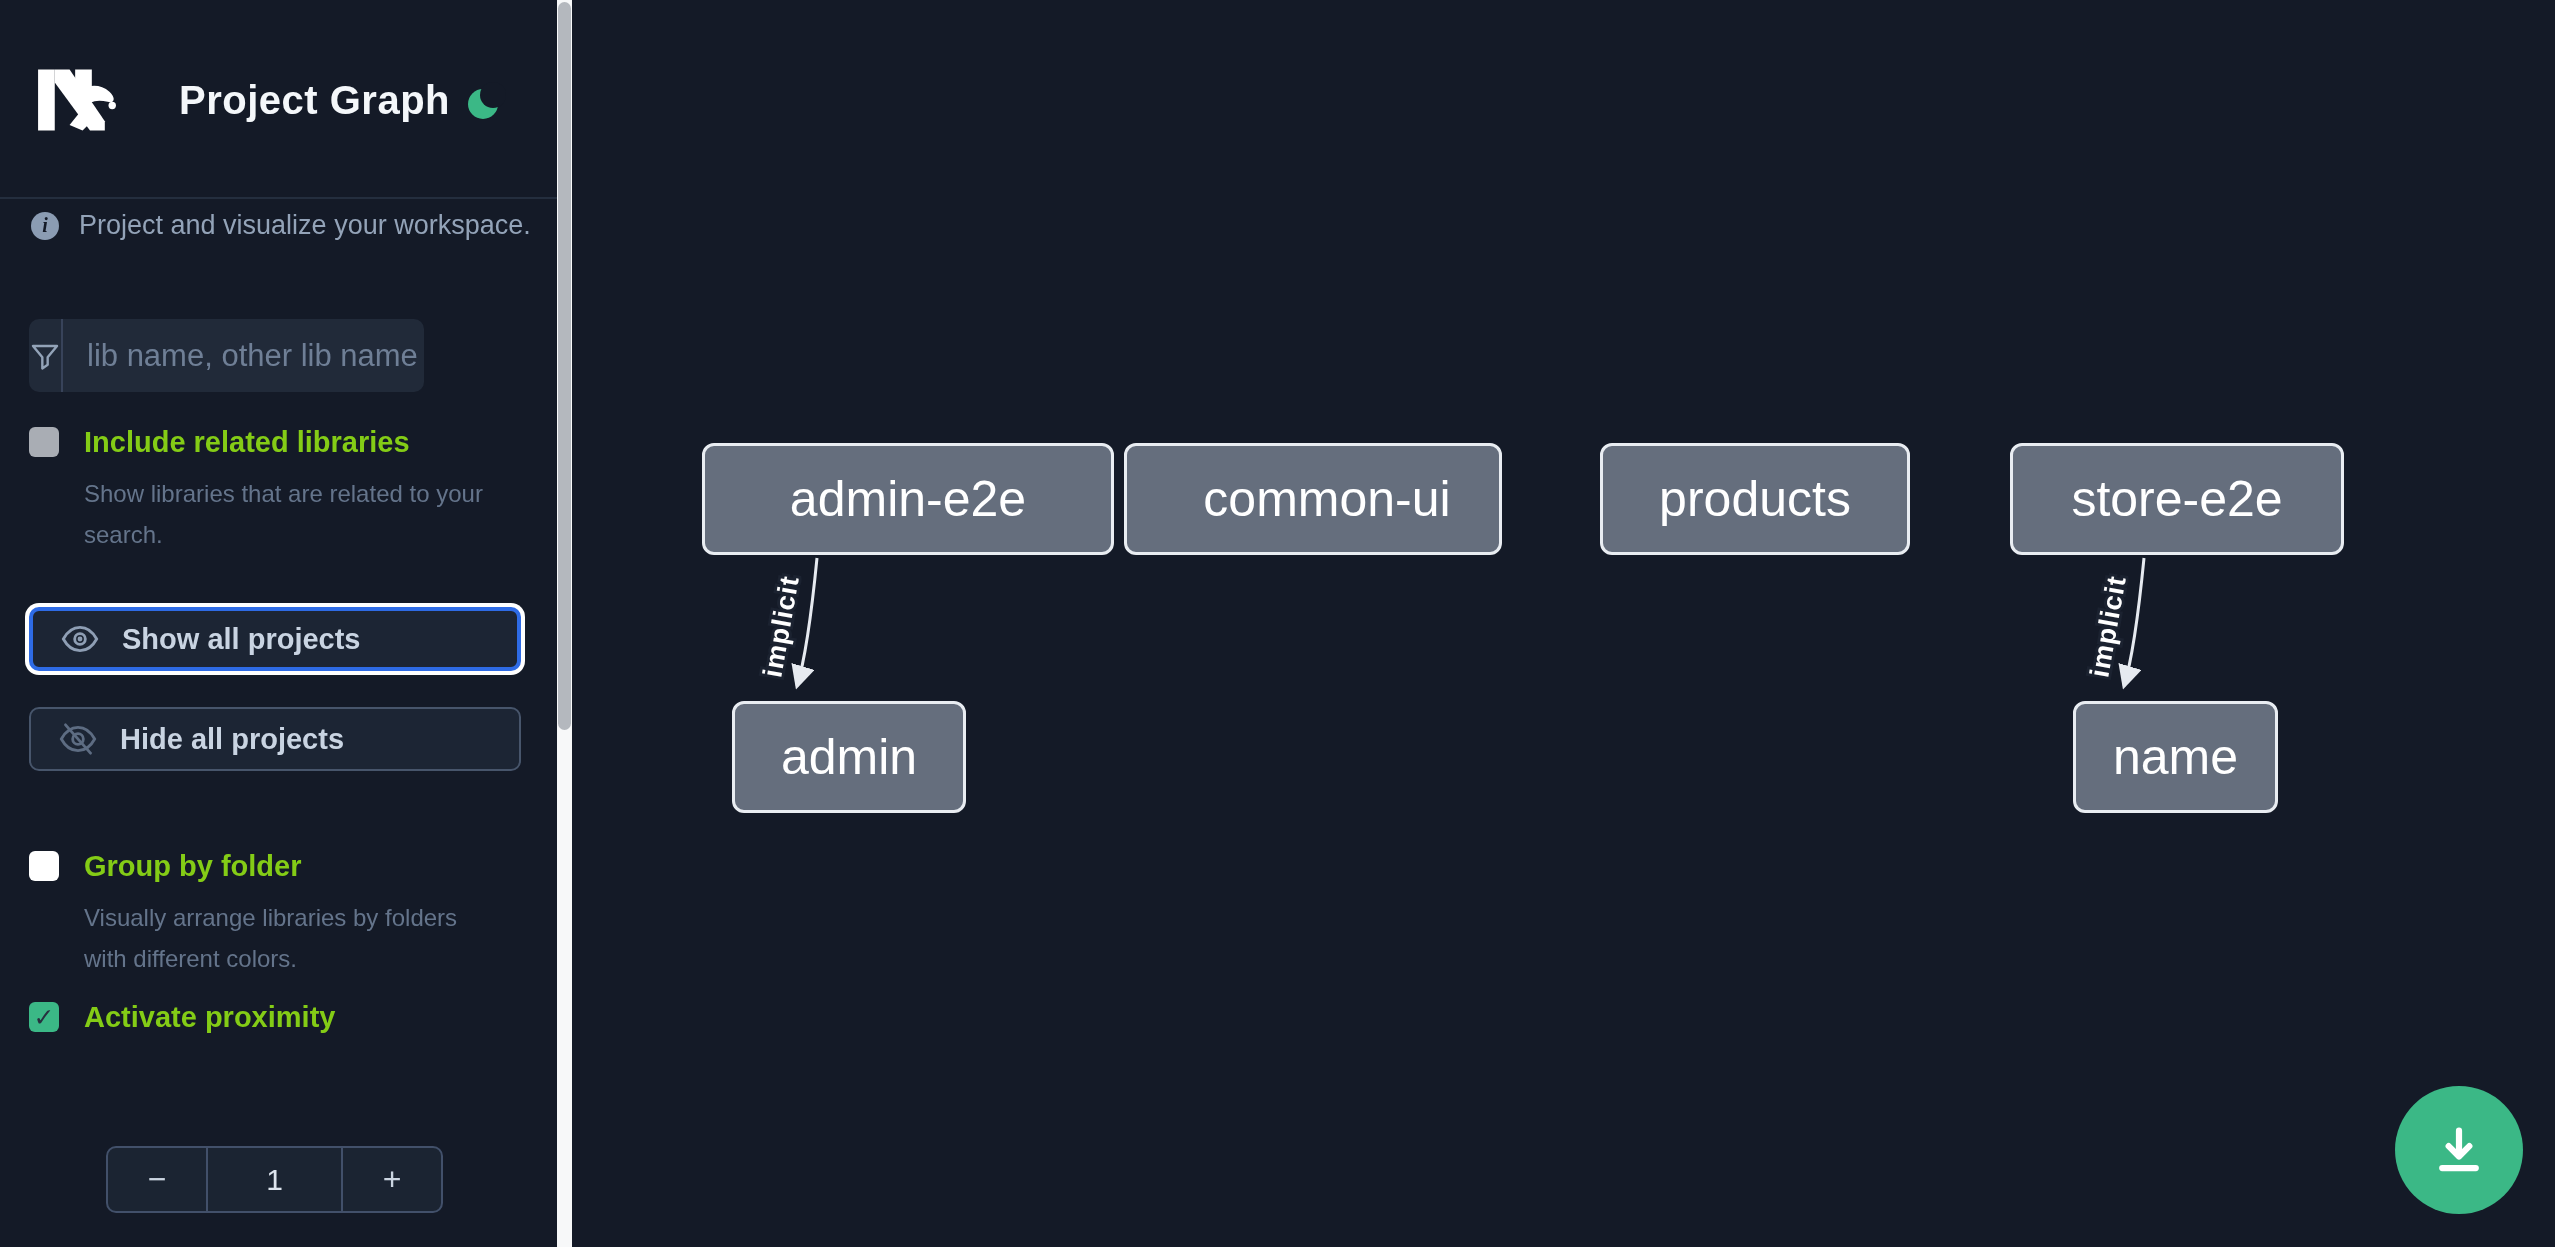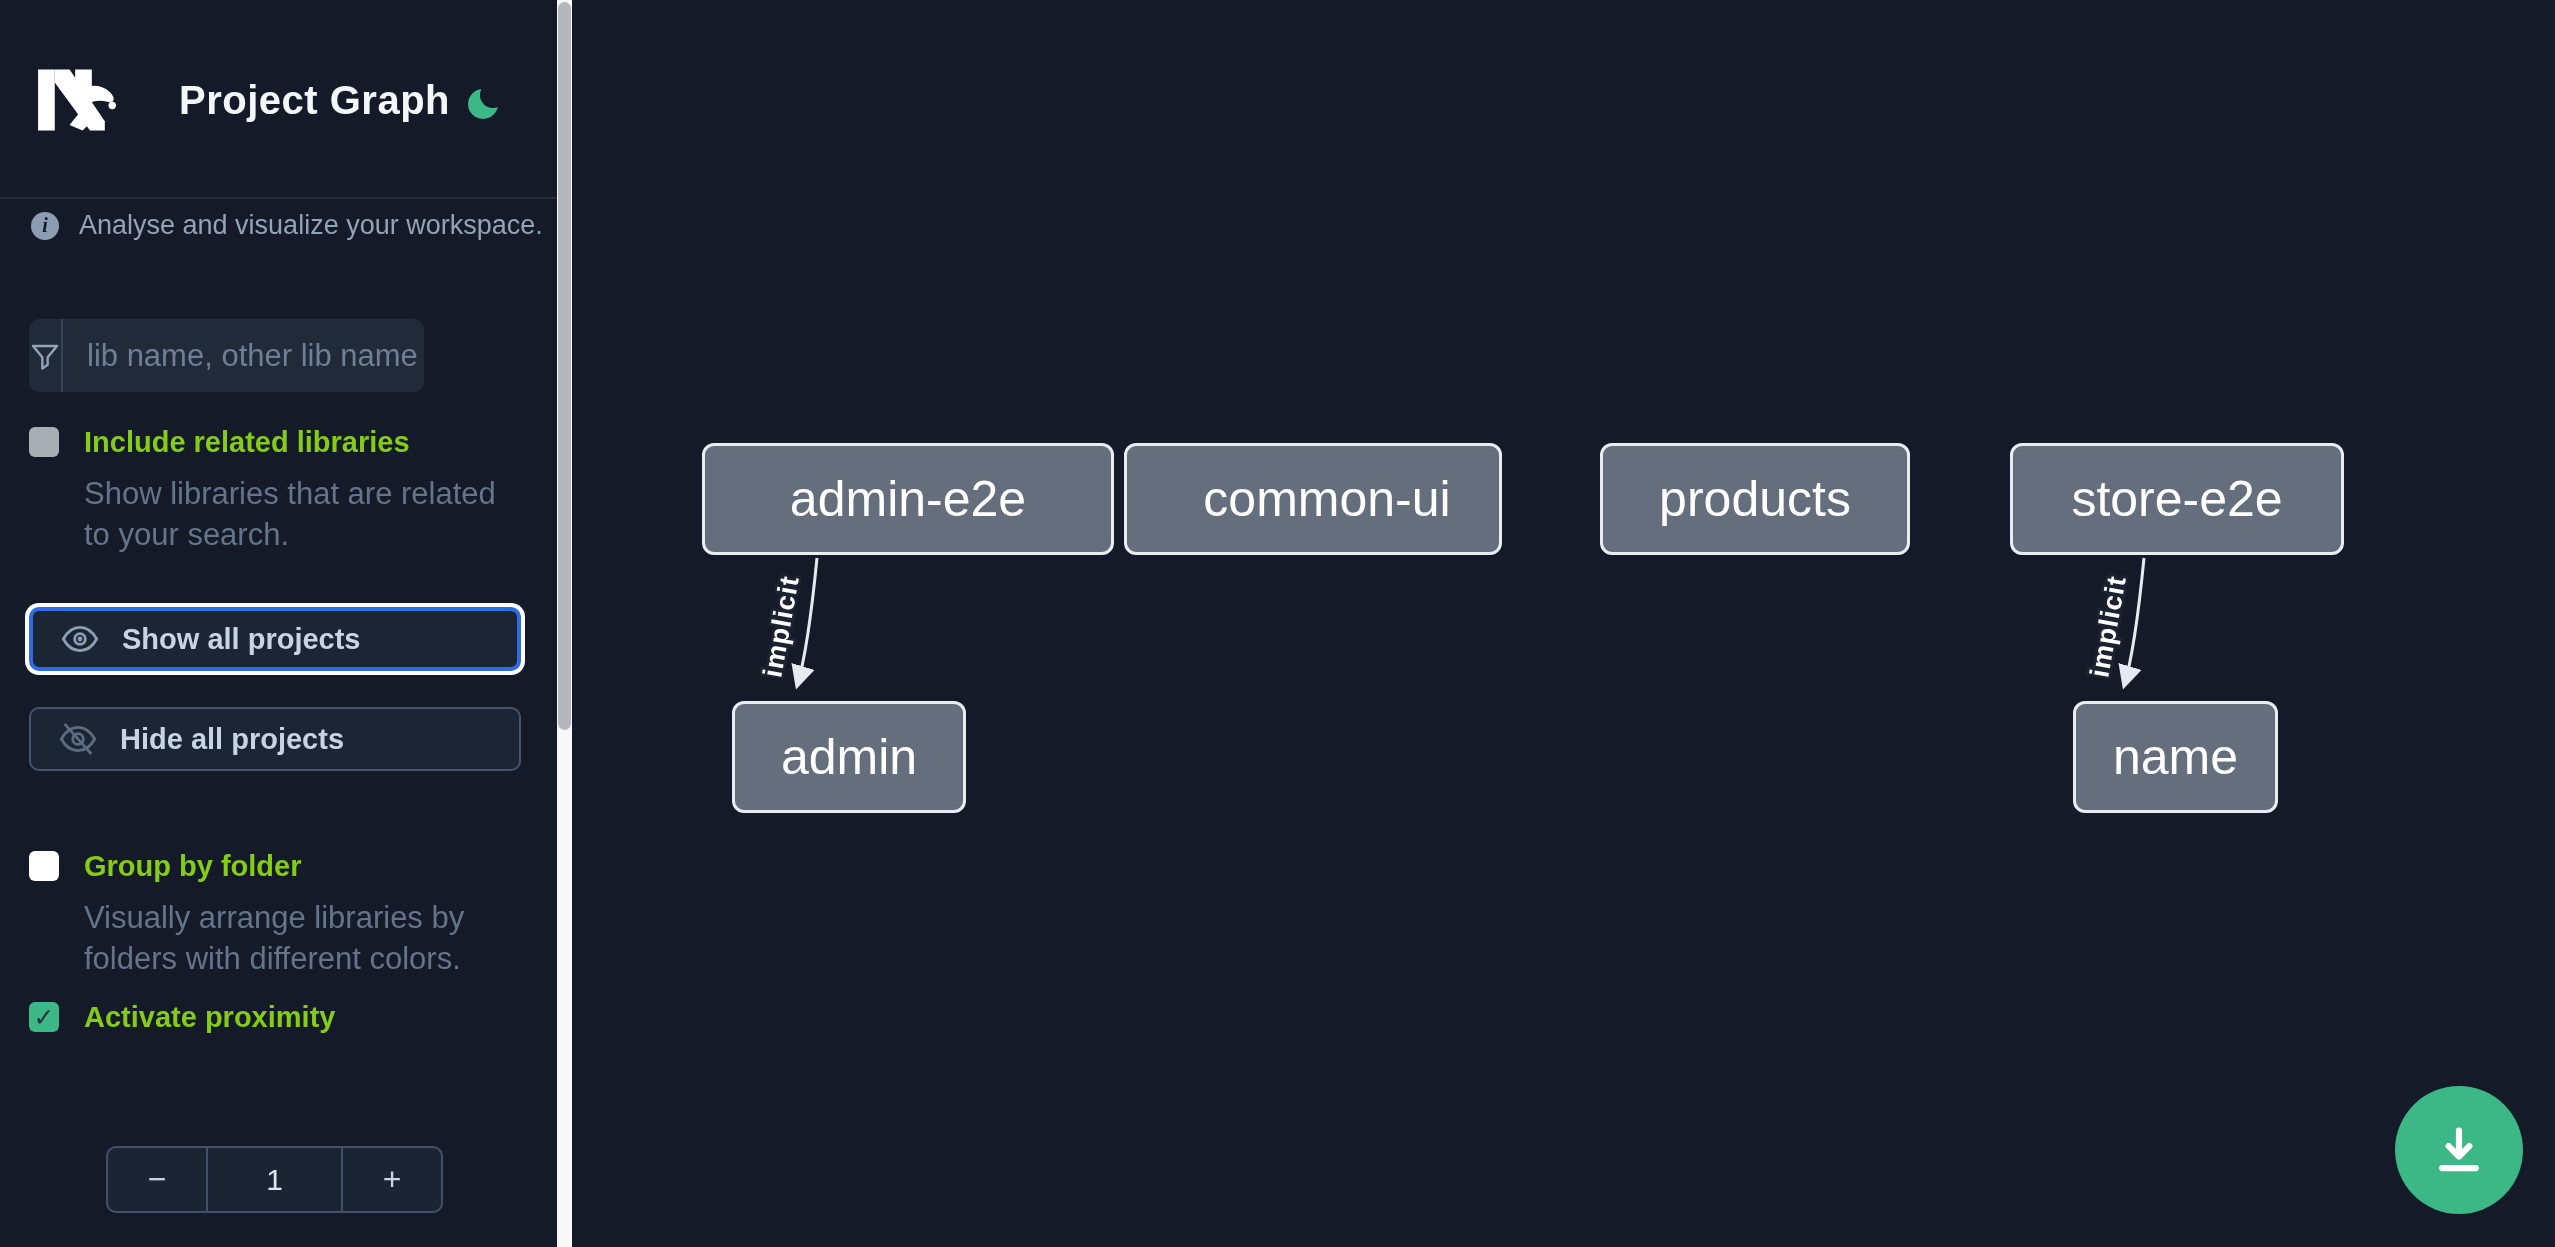--- a/index.html
+++ b/index.html
@@ -22,21 +22,21 @@
   .filter-box{position:absolute;left:29px;top:319px;width:395px;height:73px;background:#212a39;border-radius:10px;display:flex;align-items:stretch;}
   .filter-funnel{width:64px;display:flex;align-items:center;justify-content:center;border-right:2px solid #38435a;cursor:pointer;}
   .filter-input{flex:1;background:transparent;border:none;outline:none;color:#cbd5e1;font-size:31px;padding:0 24px;font-family:inherit;}
   .filter-input::placeholder{color:#6f7f96;opacity:1;}
   .toggle{position:absolute;left:29px;width:500px;}
   .cbx{position:absolute;left:0;top:0;width:30px;height:30px;border-radius:6px;cursor:pointer;}
   .cbx.gray{background:#a9adb4;}
   .cbx.white{background:#ffffff;}
   .cbx.checked{background:#3bb886;color:#27303f;font-size:25px;font-weight:800;display:flex;align-items:center;justify-content:center;}
   .toggle-label{position:absolute;left:55px;top:0;font-size:29px;font-weight:600;color:#84cc16;line-height:31px;cursor:pointer;}
-  .toggle-desc{position:absolute;left:55px;top:46px;width:430px;font-size:31px;color:#64748b;line-height:41px;}
+  .toggle-desc{position:absolute;left:55px;top:46px;width:430px;font-size:24px;color:#64748b;line-height:41px;}
   .sb-btn{position:absolute;left:29px;width:492px;height:64px;background:#1c2534;
     border-radius:10px;display:flex;align-items:center;gap:22px;padding:0 0 0 27px;box-sizing:border-box;
     color:#c9d4e2;font-size:29px;font-weight:600;cursor:pointer;border:2px solid #47556b;font-family:inherit;}
   .sb-btn.focused{border:4px solid #2e6be5;box-shadow:0 0 0 4px #ffffff;}
   .stepper{position:absolute;left:106px;top:1146px;width:337px;height:67px;border:2px solid #42506a;border-radius:10px;
     background:#1b2432;display:flex;box-sizing:border-box;}
   .stepper .cell{display:flex;align-items:center;justify-content:center;color:#cbd5e1;font-size:32px;}
   .stepper .dec{width:98px;border-right:2px solid #42506a;cursor:pointer;}
   .stepper .val{flex:1;font-size:30px;color:#dde4ee;}
   .stepper .inc{width:98px;border-left:2px solid #42506a;cursor:pointer;}
@@ -72,21 +72,21 @@
     <button class="moon-btn" title="">
       <svg viewBox="0 0 40 40" width="40" height="40">
         <circle cx="17" cy="22" r="15" fill="#3bb886"></circle>
         <circle cx="27" cy="13" r="13" fill="#141a27"></circle>
       </svg>
     </button>
   </div>
 
   <div class="info-row">
     <span class="info-icon">i</span>
-    <span class="info-text">Analyse and visualize your workspace.</span>
+    <span class="info-text">Project and visualize your workspace.</span>
   </div>
 
   <div class="filter-box">
     <span class="filter-funnel">
       <svg class="icon" width="32" height="32" viewBox="0 0 24 24" fill="none" stroke="#93a3b8" stroke-width="1.8" stroke-linejoin="round" stroke-linecap="round">
         <path d="M3 4.5h18l-7 8.5v5.5l-4 2.8V13z"></path>
       </svg>
     </span>
     <input class="filter-input" type="text" placeholder="lib name, other lib name" style="">
   </div>

